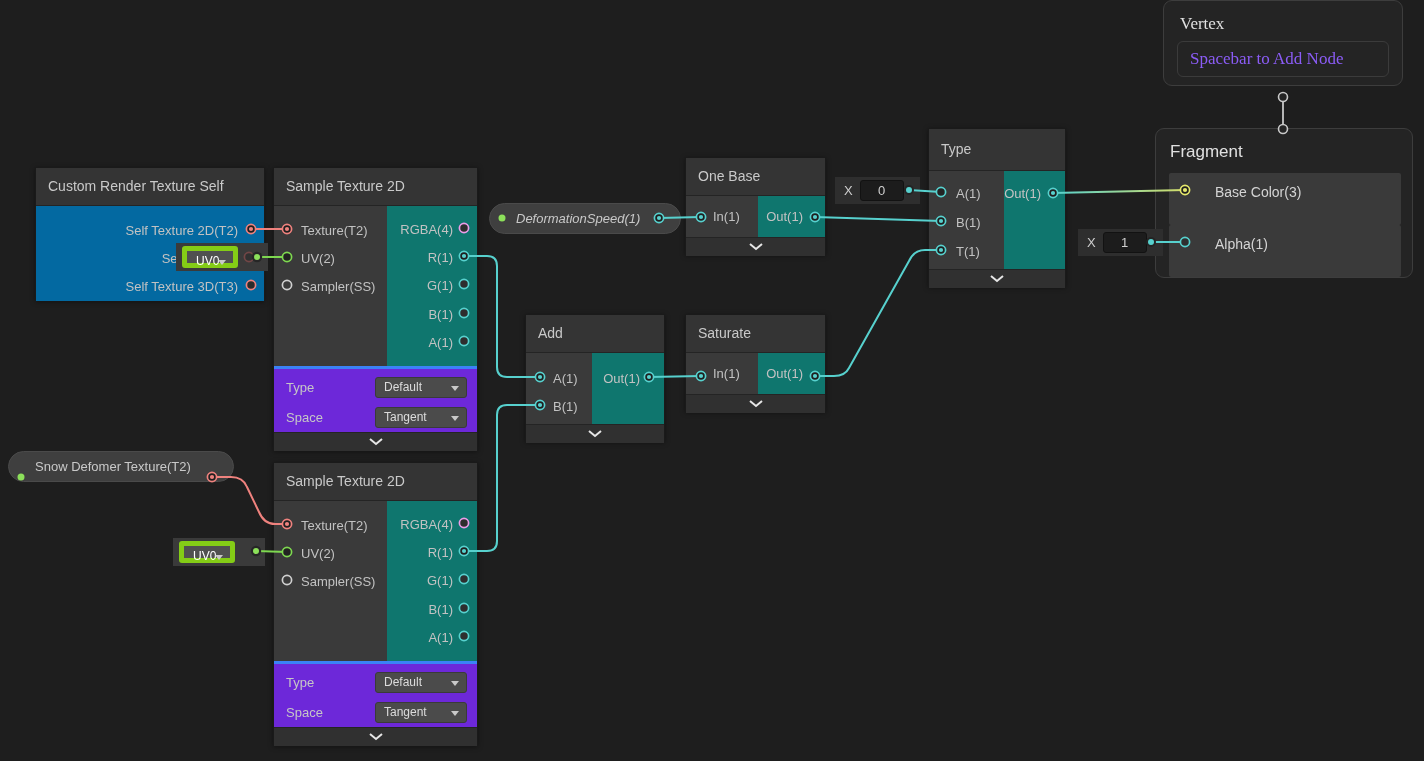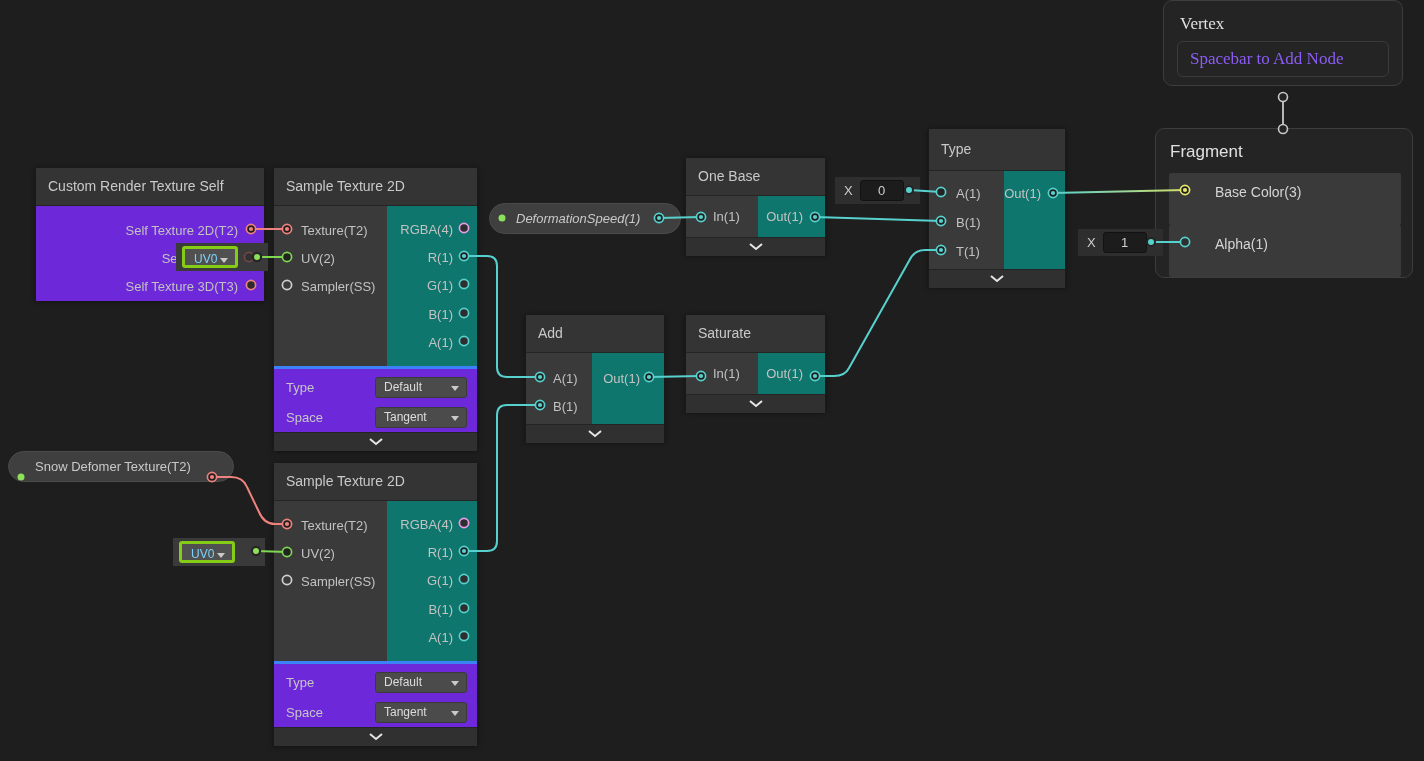--- a/index.html
+++ b/index.html
@@ -46,35 +46,35 @@
                border-radius:2px; color:#d4d4d4; font-size:14px; line-height:38px; padding-left:46px; }
 
   
   .xfield { position:absolute; height:27px; background:#2e2e2e; display:flex; align-items:center;
             z-index:2; padding-left:9px; }
   .xfield .xlabel { color:#cfcfcf; font-size:13px; margin-right:7px; }
   .xfield .xbox { width:44px; height:21px; background:#1c1c1c; border:1px solid #121212; border-radius:3px;
                   color:#cfcfcf; font-size:13px; text-align:center; line-height:19px; }
   .uvctl { position:absolute; height:28px; background:#3a3a3a; z-index:2; }
   .uvbtn { position:absolute; top:3px; left:6px; width:56px; height:22px; background:#505050;
-           border:3px solid #84cc16; border-radius:3px; color:#7dd3fc; font-size:12px;
+           border:5px solid #84cc16; border-radius:3px; color:#ffffff; font-size:12px;
            line-height:20px; padding-left:9px; cursor:pointer; }
   .uvbtn .tri { top:9px; }
 
   #wires { position:absolute; left:0; top:0; z-index:3; pointer-events:none; }
   #wires .hit { pointer-events:auto; }
 </style>
 </head>
 <body>
 
 <div id="canvas">
 
   <div class="node" style="left:35px; top:167px; width:230px; height:134px;">
     <div class="node-title">Custom Render Texture Self</div>
-    <div style="background:#6d28d9; padding-top:10px; height:95px;">
+    <div style="background:#0369a1; padding-top:10px; height:95px;">
       <div class="port-row right-row">Self Texture 2D(T2)</div>
       <div class="port-row right-row">Self Texture (</div>
       <div class="port-row right-row">Self Texture 3D(T3)</div>
     </div>
   </div>
 
   <div class="node" style="left:273px; top:167px; width:205px; height:284px;">
     <div class="node-title">Sample Texture 2D</div>
     <div class="node-main" style="height:160px;">
       <div class="in-panel" style="width:113px; padding-top:10px;">

